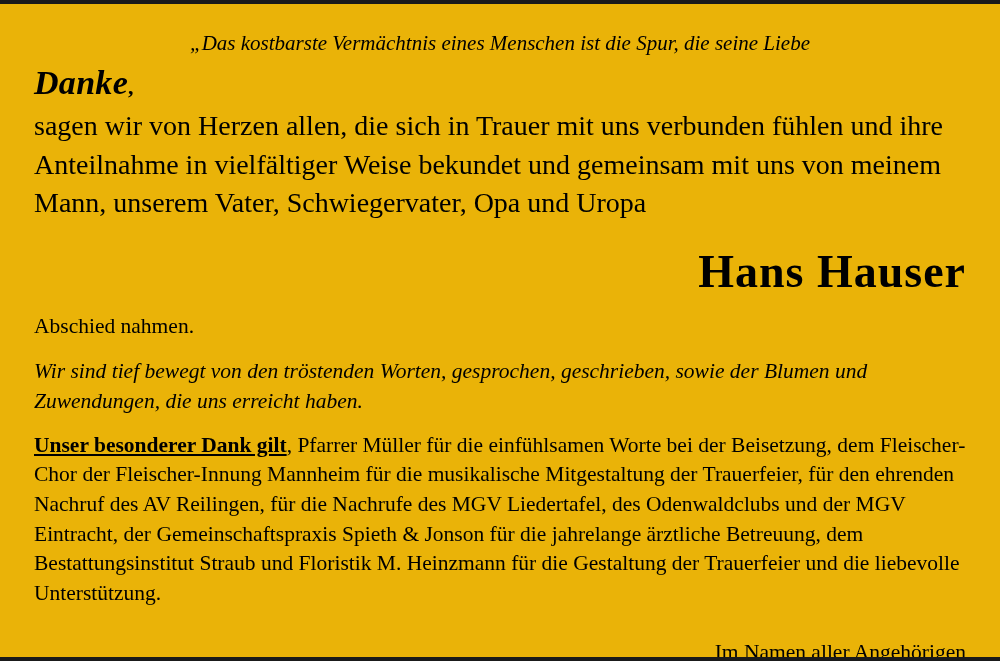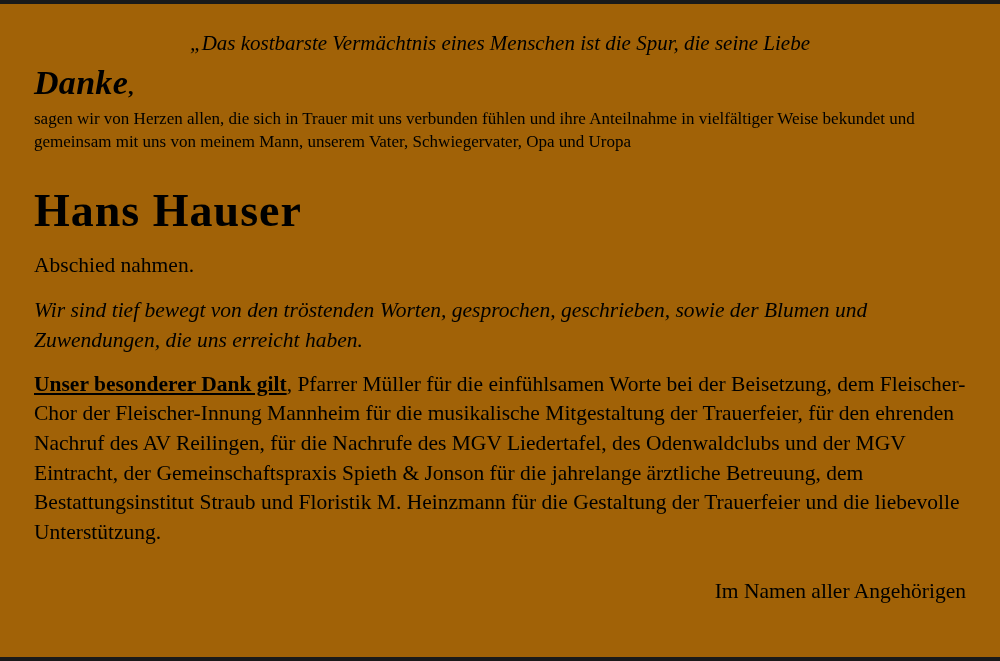--- a/index.html
+++ b/index.html
@@ -12,21 +12,21 @@
     height: 661px;
     font-family: "Liberation Serif", serif;
     color: #000000;
     overflow: hidden;
   }
   .page {
     position: relative;
     width: 1000px;
     height: 661px;
     box-sizing: border-box;
-    background: #a16207;
+    background: #eab308;
   }
   .rule {
     position: absolute;
     left: 0;
     width: 1000px;
     height: 4px;
     background: #1a1a1a;
   }
   .rule-top { top: 0; }
   .rule-bottom { bottom: 0; }
@@ -58,31 +58,31 @@
     margin-top: 8px;
     letter-spacing: 0.3px;
   }
   .danke .comma {
     font-size: 22px;
     font-style: normal;
     font-weight: bold;
   }
 
   .intro {
-    font-size: 17px;
+    font-size: 28px;
     line-height: 1.38;
     margin-top: 7px;
   }
 
   .name {
-    text-align: left;
+    text-align: right;
     font-size: 46px;
     font-weight: bold;
     letter-spacing: 1px;
-    margin-top: 30px;
+    margin-top: 22px;
     margin-bottom: 8px;
   }
 
   .para {
     font-size: 21.5px;
     line-height: 1.38;
     margin-top: 14px;
   }
   .para.tight { margin-top: 16px; font-style: italic; }
 

